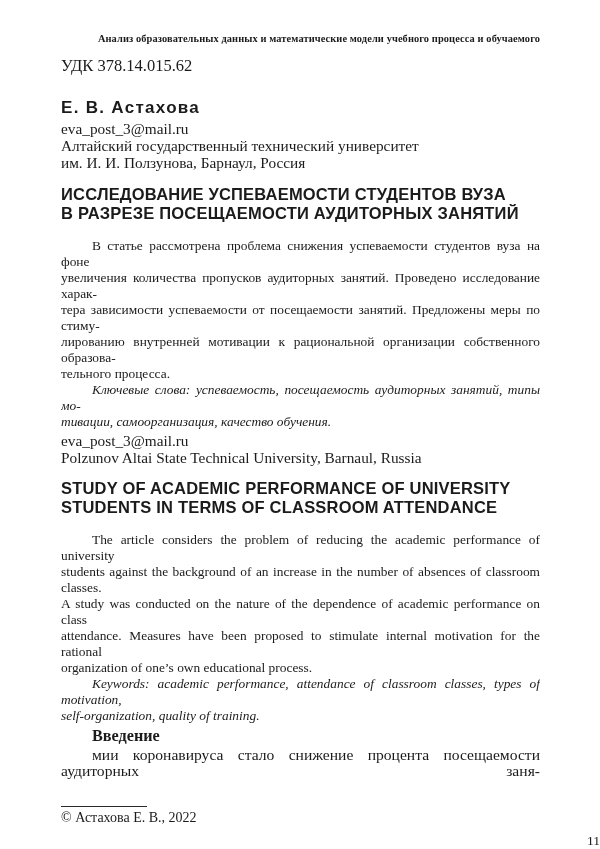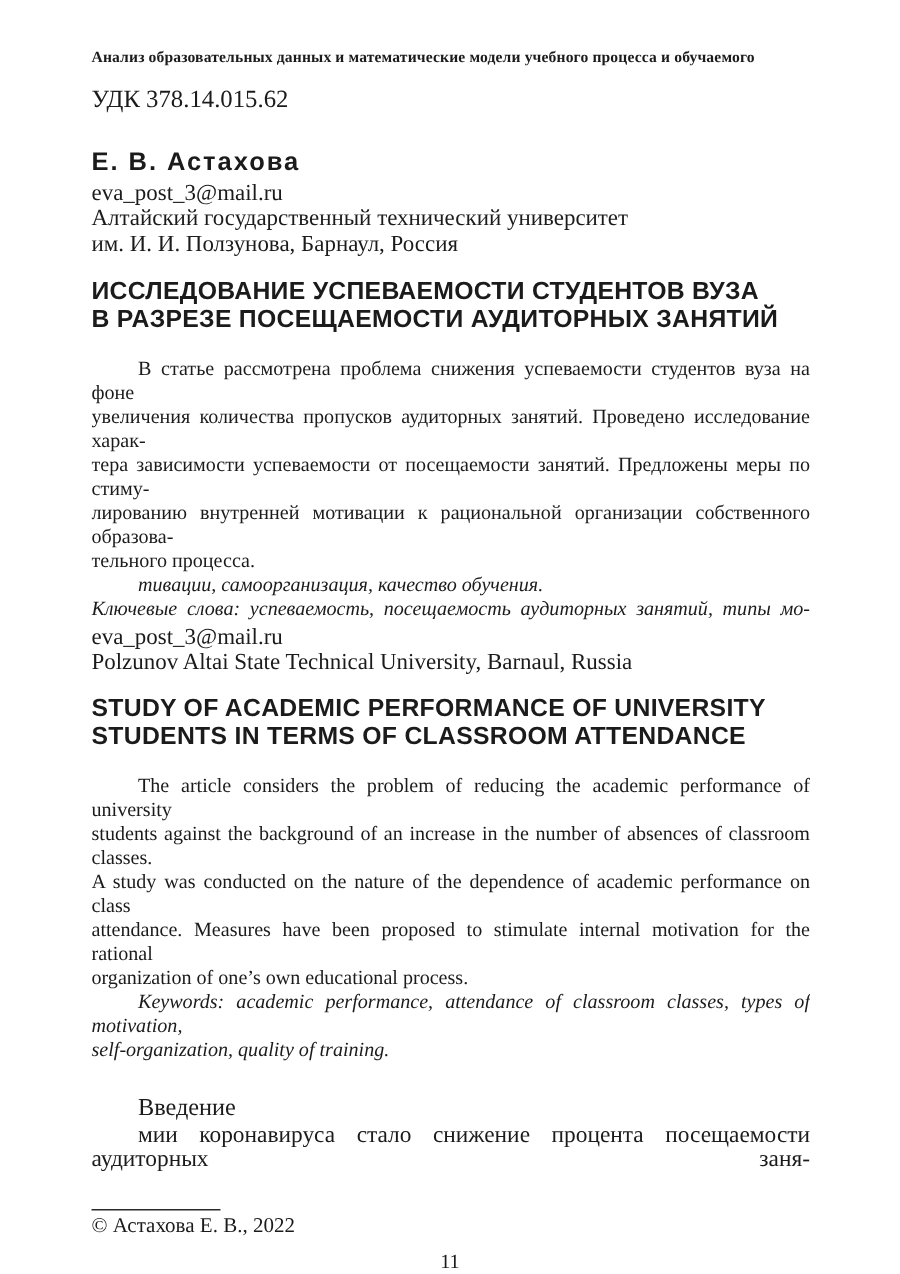--- a/index.html
+++ b/index.html
@@ -9,21 +9,21 @@
     font-family: "Liberation Serif", "DejaVu Serif", serif;
     color: #1b1b1b;
     overflow: hidden;
   }
   .page { position: relative; width: 600px; height: 849px; background: #ffffff; }
   .content { padding: 0 60px 0 61px; }
 
   .running-header {
     margin-top: 32px;
     font-size: 10.4px; line-height: 13px;
-    font-weight: bold; 
+    font-weight: bold; text-align: right;
     letter-spacing: 0.1px;
   }
   .udc { margin-top: 11px; font-size: 16.5px; line-height: 20px; }
 
   .author-name {
     font-family: "Liberation Sans", "DejaVu Sans", sans-serif;
     font-weight: bold; font-size: 17px; line-height: 20px;
     letter-spacing: 1.3px;
   }
   .author-ru .author-name { margin-top: 22px; }
@@ -42,33 +42,33 @@
   .para { font-size: 13.4px; line-height: 16px; }
   .abstract-ru { margin-top: 16px; }
   .abstract-en { margin-top: 16px; }
   .keywords { font-style: italic; }
 
   .line { text-align: justify; text-align-last: justify; overflow: hidden; white-space: normal; }
   .line.last { text-align-last: left; }
   .para .line:first-child { text-indent: 31px; }
 
   .section-heading {
-    margin-top: 21px;
-    font-weight: normal; font-size: 16.2px; line-height: 19px;
+    margin-top: 3px;
+    font-weight: bold; font-size: 16.2px; line-height: 19px;
     padding-left: 31px;
   }
   .intro-para { margin-top: 1px; font-size: 15.6px; line-height: 16.2px; }
 
   .footnote { position: absolute; left: 61px; top: 774px; }
   .footnote-rule { width: 86px; height: 0; border-top: 1.6px solid #2a2a2a; margin-bottom: 3px; }
   .footnote-text { font-size: 14px; line-height: 15px; }
 
   .page-number {
     position: absolute; left: 0; right: 0; top: 801px;
-    text-align: center; font-size: 13.5px;
+    text-align: right; font-size: 13.5px;
   }
 </style>
 </head>
 <body>
 
 <div class="page">
   <div class="content">
 
     <div class="running-header">Анализ образовательных данных и математические модели учебного процесса и обучаемого</div>
 
@@ -87,22 +87,22 @@
     </div>
 
     <div class="para abstract-ru">
         <div class="line">В статье рассмотрена проблема снижения успеваемости студентов вуза на фоне</div>
         <div class="line">увеличения количества пропусков аудиторных занятий. Проведено исследование харак-</div>
         <div class="line">тера зависимости успеваемости от посещаемости занятий. Предложены меры по стиму-</div>
         <div class="line">лированию внутренней мотивации к рациональной организации собственного образова-</div>
         <div class="line last">тельного процесса.</div>
       </div>
     <div class="para keywords">
+        <div class="line">Ключевые слова: успеваемость, посещаемость аудиторных занятий, типы мо-</div>
         <div class="line last">тивации, самоорганизация, качество обучения.</div>
-        <div class="line">Ключевые слова: успеваемость, посещаемость аудиторных занятий, типы мо-</div>
       </div>
 
     <div class="author-en">
       <div class="author-line email-line">eva_post_3@mail.ru</div>
       <div class="author-line">Polzunov Altai State Technical University, Barnaul, Russia</div>
     </div>
 
     <div class="article-title title-en">
       <div>STUDY OF ACADEMIC PERFORMANCE OF UNIVERSITY</div>
       <div>STUDENTS IN TERMS OF CLASSROOM ATTENDANCE</div>

